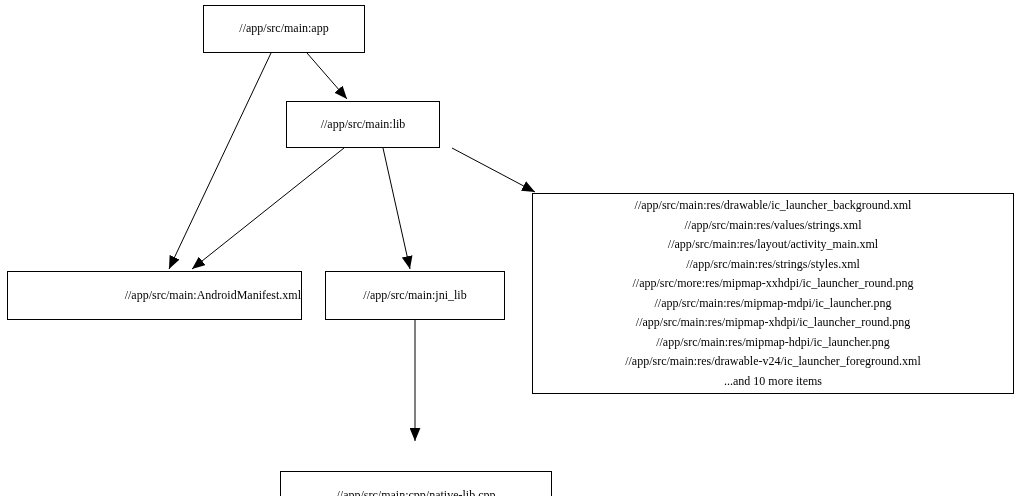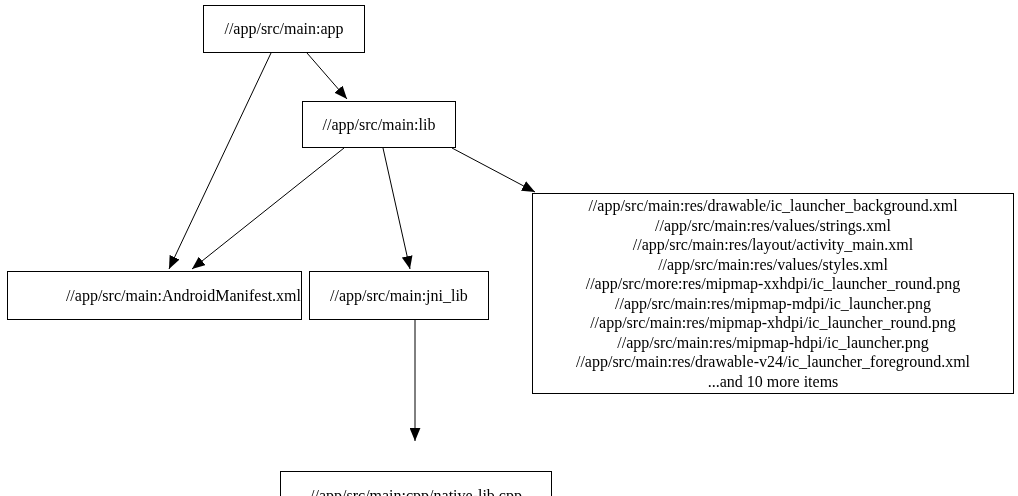--- a/index.html
+++ b/index.html
@@ -26,21 +26,21 @@
   }
   .node {
     position: absolute;
     box-sizing: border-box;
     background: #ffffff;
     border: 1px solid #000000;
     display: flex;
     align-items: center;
     justify-content: center;
     text-align: center;
-    font-size: 16px;
+    font-size: 12px;
     line-height: 19.5px;
     white-space: nowrap;
   }
   .node.multiline {
     flex-direction: column;
     justify-content: center;
     text-align: center;
   }
 </style>
 </head>
@@ -59,37 +59,37 @@
       <line x1="344" y1="148" x2="192" y2="269" stroke="#000000" stroke-width="1" marker-end="url(#arrowhead)"></line>
       <line x1="383" y1="148" x2="410" y2="269" stroke="#000000" stroke-width="1" marker-end="url(#arrowhead)"></line>
       <line x1="452" y1="148" x2="535" y2="192" stroke="#000000" stroke-width="1" marker-end="url(#arrowhead)"></line>
       <line x1="415" y1="320" x2="415" y2="441" stroke="#000000" stroke-width="1" marker-end="url(#arrowhead)"></line>
     </svg>
 
   <div class="node" style="left:203px; top:5px; width:162px; height:48px;">
     <span>//app/src/main:app</span>
   </div>
 
-  <div class="node" style="left:302px; top:101px; width:154px; height:47px;">
+  <div class="node" style="left:286px; top:101px; width:154px; height:47px;">
     <span>//app/src/main:lib</span>
   </div>
 
   <div class="node" style="left:7px; top:271px; width:295px; height:49px;justify-content:flex-end;">
     <span>//app/src/main:AndroidManifest.xml</span>
   </div>
 
-  <div class="node" style="left:309px; top:271px; width:180px; height:49px;">
+  <div class="node" style="left:325px; top:271px; width:180px; height:49px;">
     <span>//app/src/main:jni_lib</span>
   </div>
 
   <div class="node multiline" style="left:532px; top:193px; width:482px; height:201px;">
     <div>//app/src/main:res/drawable/ic_launcher_background.xml</div>
     <div>//app/src/main:res/values/strings.xml</div>
     <div>//app/src/main:res/layout/activity_main.xml</div>
-    <div>//app/src/main:res/values/styles.xml</div>
+    <div>//app/src/main:res/strings/styles.xml</div>
     <div>//app/src/more:res/mipmap-xxhdpi/ic_launcher_round.png</div>
     <div>//app/src/main:res/mipmap-mdpi/ic_launcher.png</div>
     <div>//app/src/main:res/mipmap-xhdpi/ic_launcher_round.png</div>
     <div>//app/src/main:res/mipmap-hdpi/ic_launcher.png</div>
     <div>//app/src/main:res/drawable-v24/ic_launcher_foreground.xml</div>
     <div>...and 10 more items</div>
   </div>
 
   <div class="node" style="left:280px; top:443px; width:272px; height:49px;margin-top:28px;">
     <span>//app/src/main:cpp/native-lib.cpp</span>

